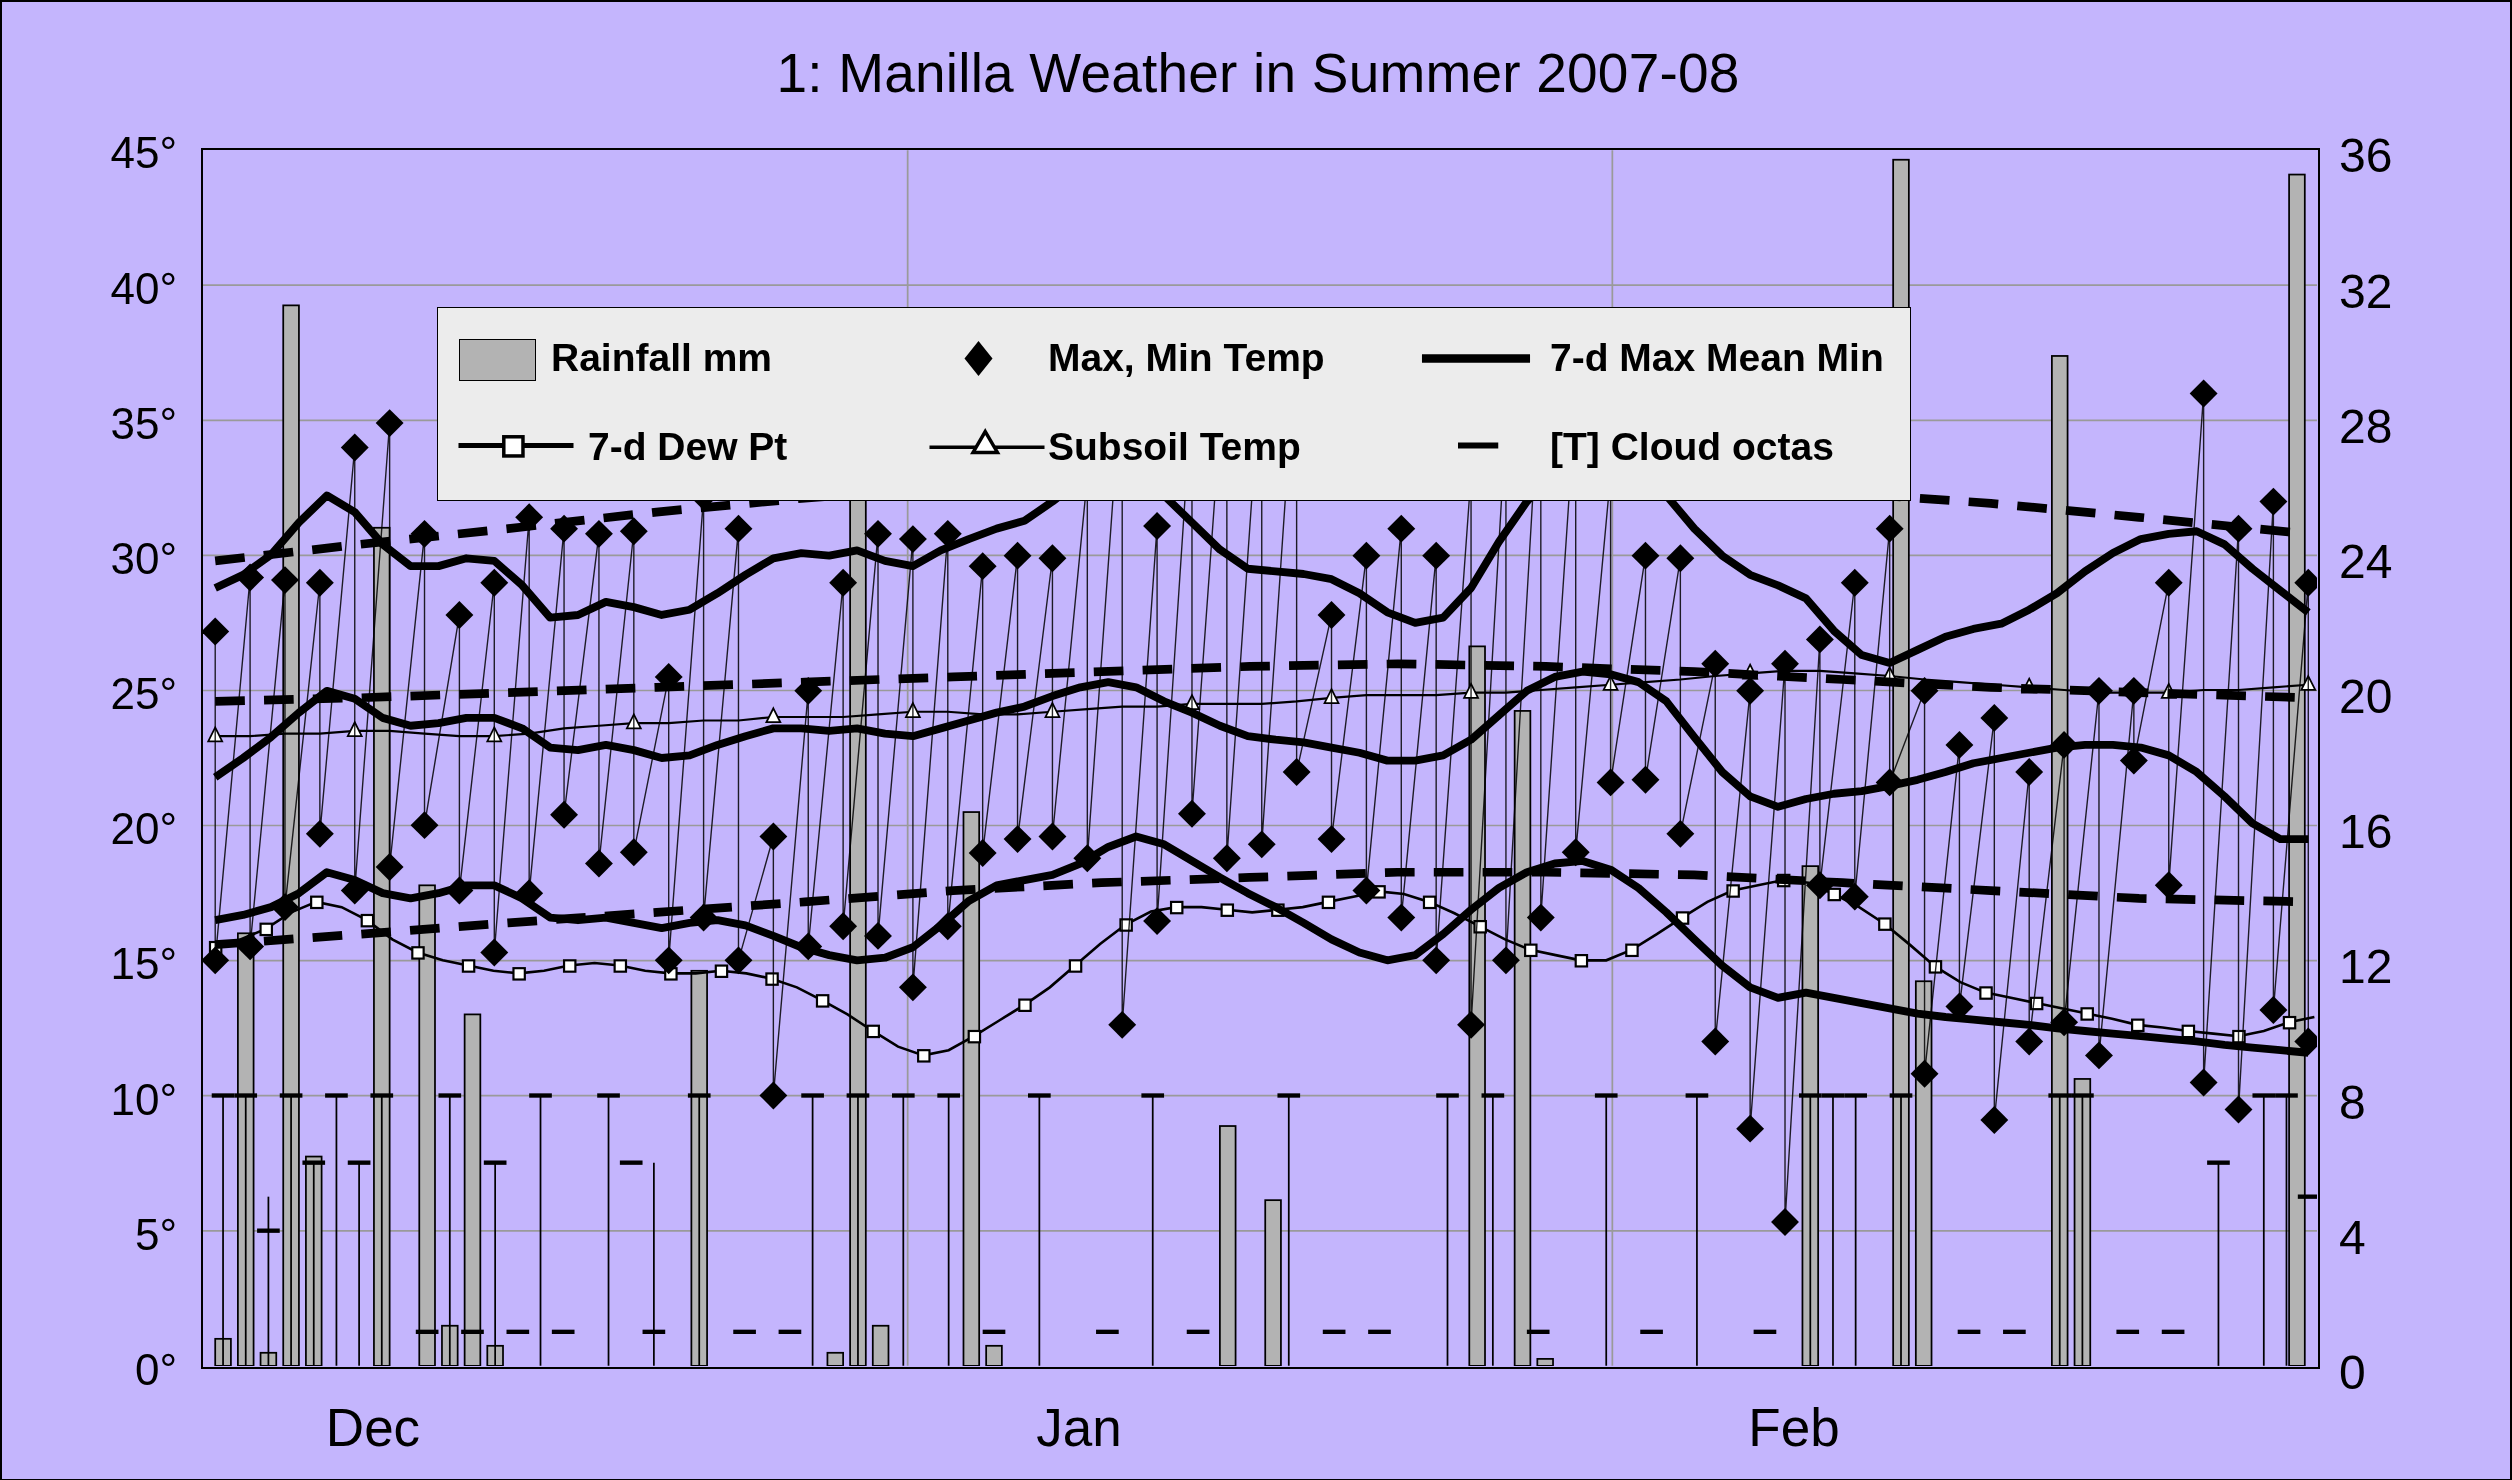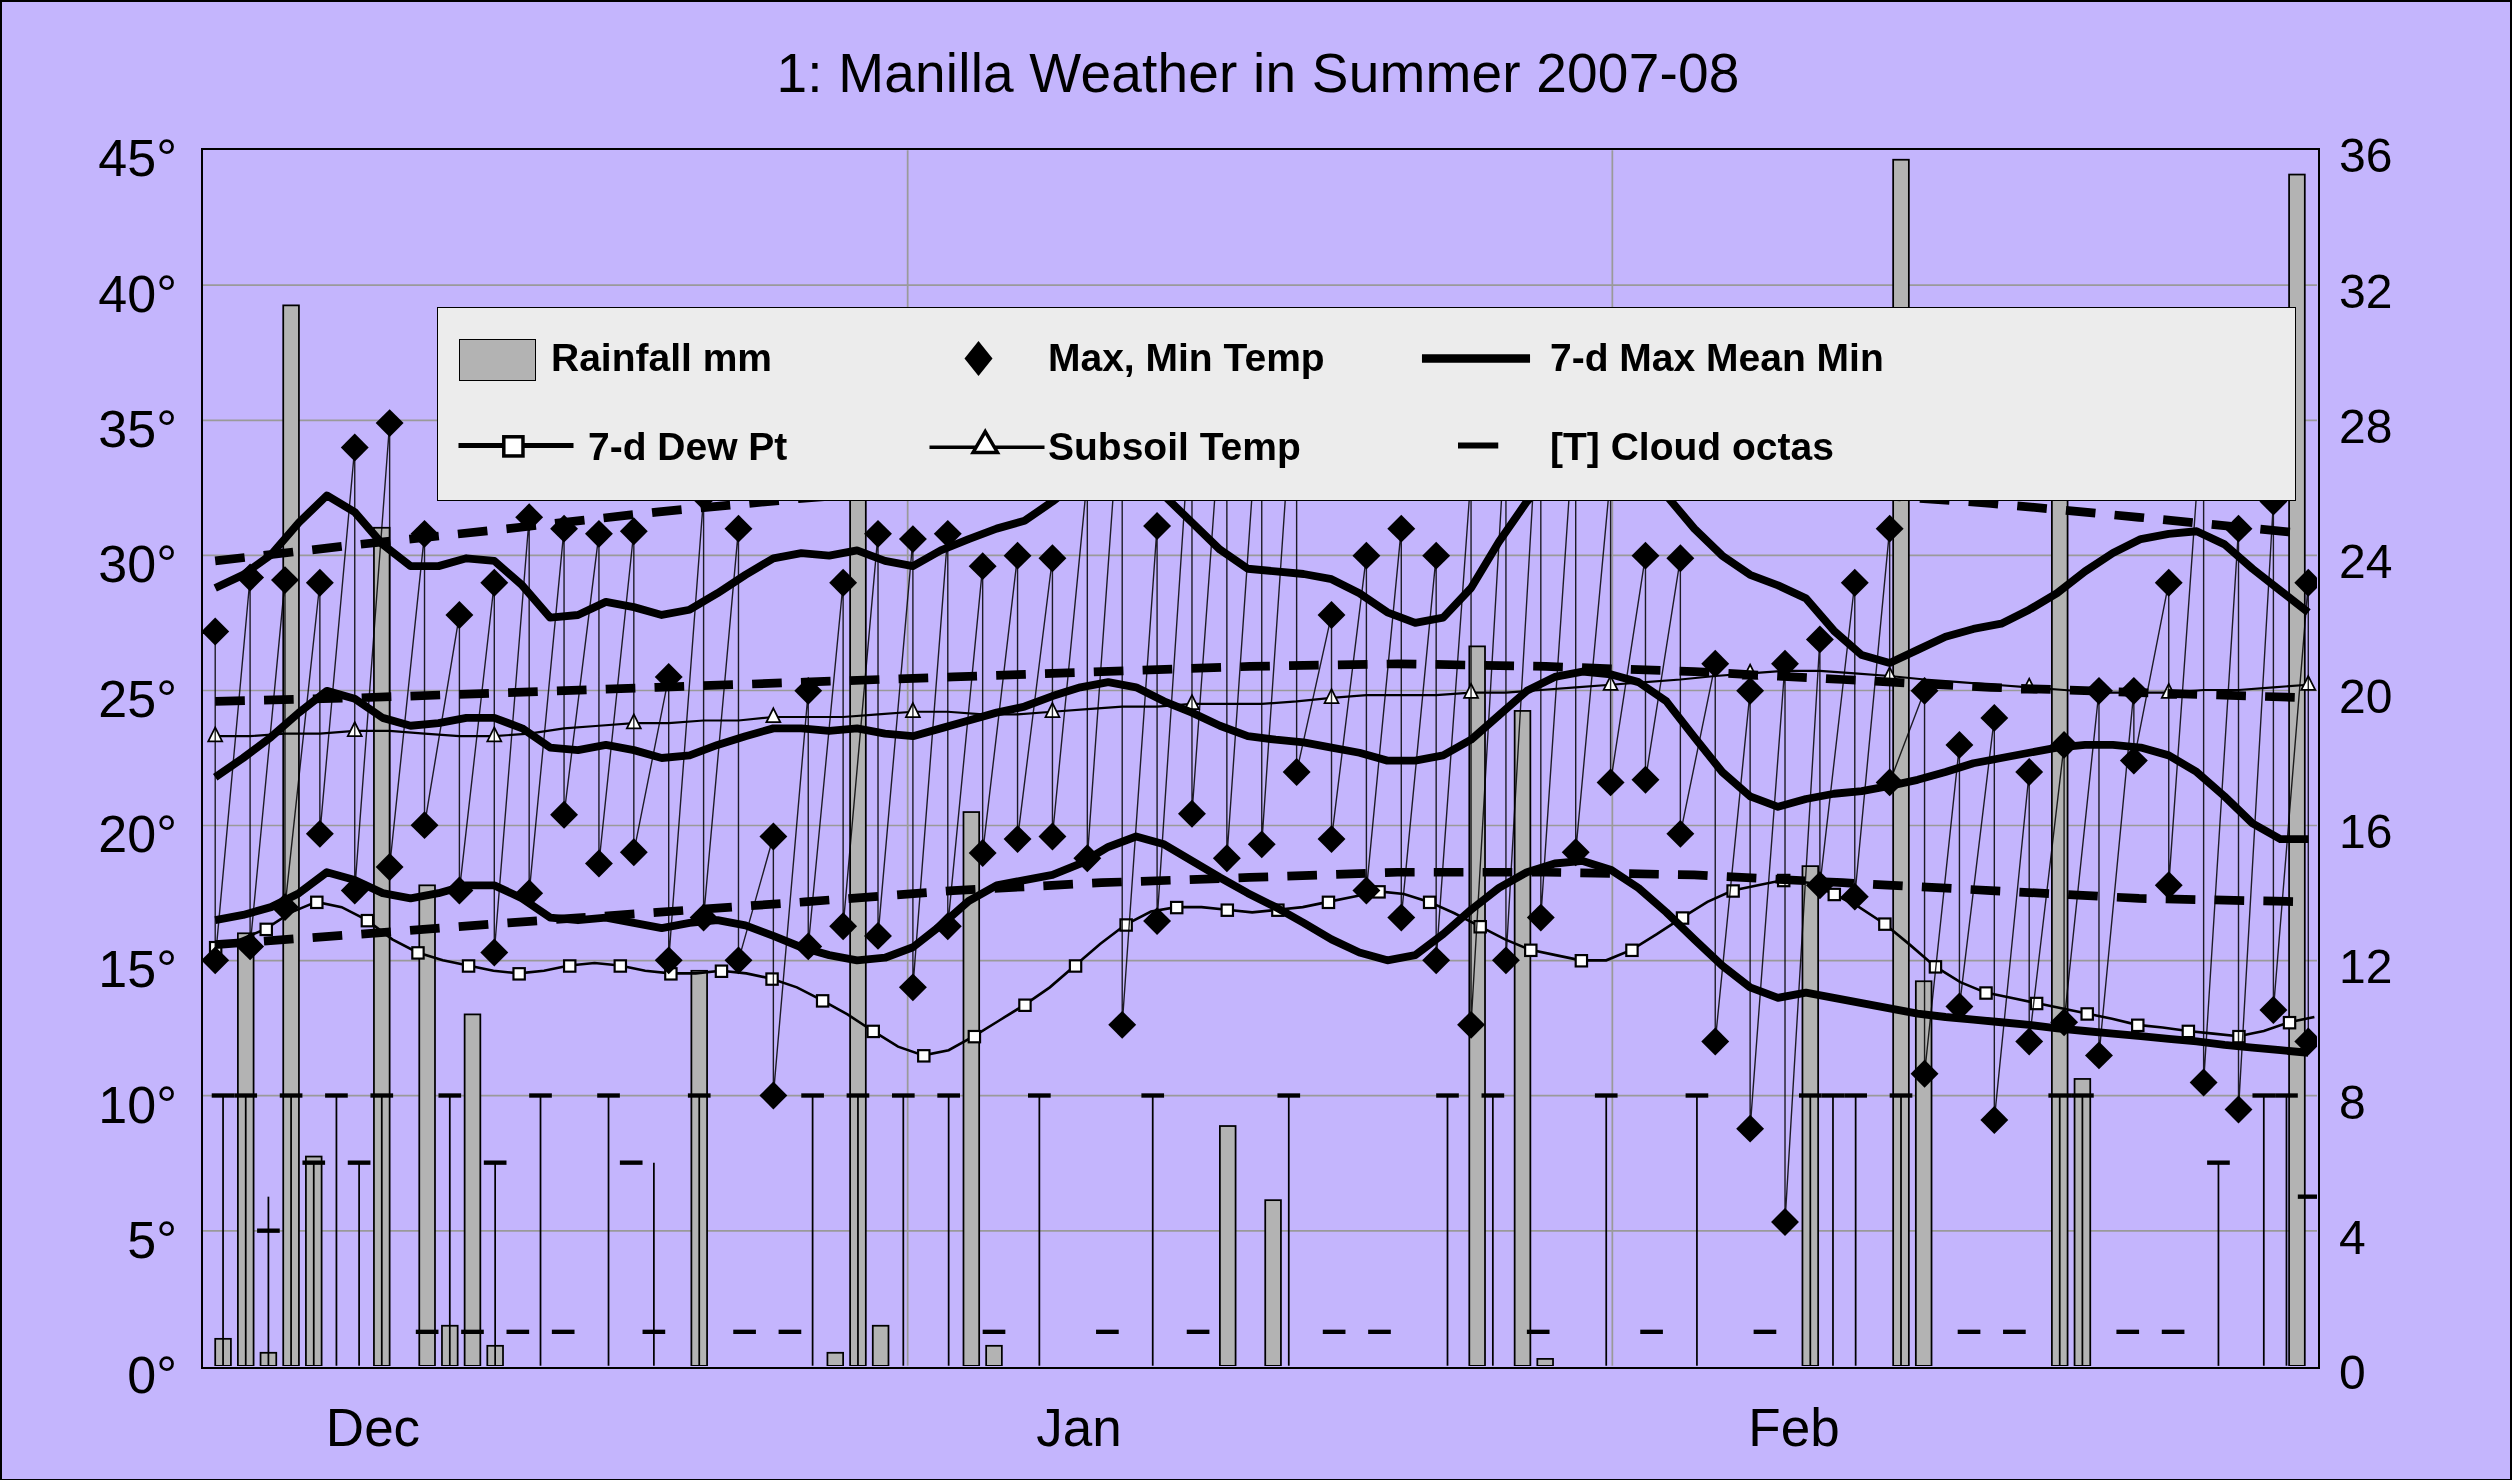--- a/index.html
+++ b/index.html
@@ -1,24 +1,24 @@
 <!DOCTYPE html>
 <html style="font-size:14px"><head>
 <meta charset="utf-8">
 <style>
   html,body{margin:0;padding:0;background:#ffffff;}
   body{width:2512px;height:1481px;font-family:"Liberation Sans",sans-serif;color:#000;}
   #wrap{position:relative;width:2512px;height:1481px;box-sizing:border-box;border:2.6px solid #000;background:#c4b5fd;}
   #title{position:absolute;left:0;top:39px;width:2512px;text-align:center;font-size:55px;font-weight:400;letter-spacing:0.2px;}
   #plotbox{position:absolute;left:199px;top:146px;width:2119px;height:1221px;border:2.6px solid #000;box-sizing:border-box;}
-  .ytick-l{position:absolute;right:2333px;width:157px;text-align:right;font-size:52px;}
+  .ytick-l{position:absolute;right:2333px;width:157px;text-align:right;font-size:44px;}
   .ytick-r{position:absolute;left:2337px;width:122px;text-align:left;font-size:48px;}
   .xlab{position:absolute;font-size:53px;text-align:center;}
   svg{position:absolute;left:0;top:0;}
-  #legend{position:absolute;left:234px;top:157px;width:1859px;height:194px;background:#ececec;border:1.7px solid #000;box-sizing:border-box;}
+  #legend{position:absolute;left:234px;top:157px;width:1474px;height:194px;background:#ececec;border:1.7px solid #000;box-sizing:border-box;}
   .lg-key{position:absolute;}
   .swatch-bar{width:75px;height:40px;background:#b3b3b3;border:1.7px solid #000;}
   .lg-text{position:absolute;font-size:39px;font-weight:bold;}
 </style>
 </head>
 <body>
 
 <div id="wrap">
 
   <div id="title">1: Manilla Weather in Summer 2007-08</div>

